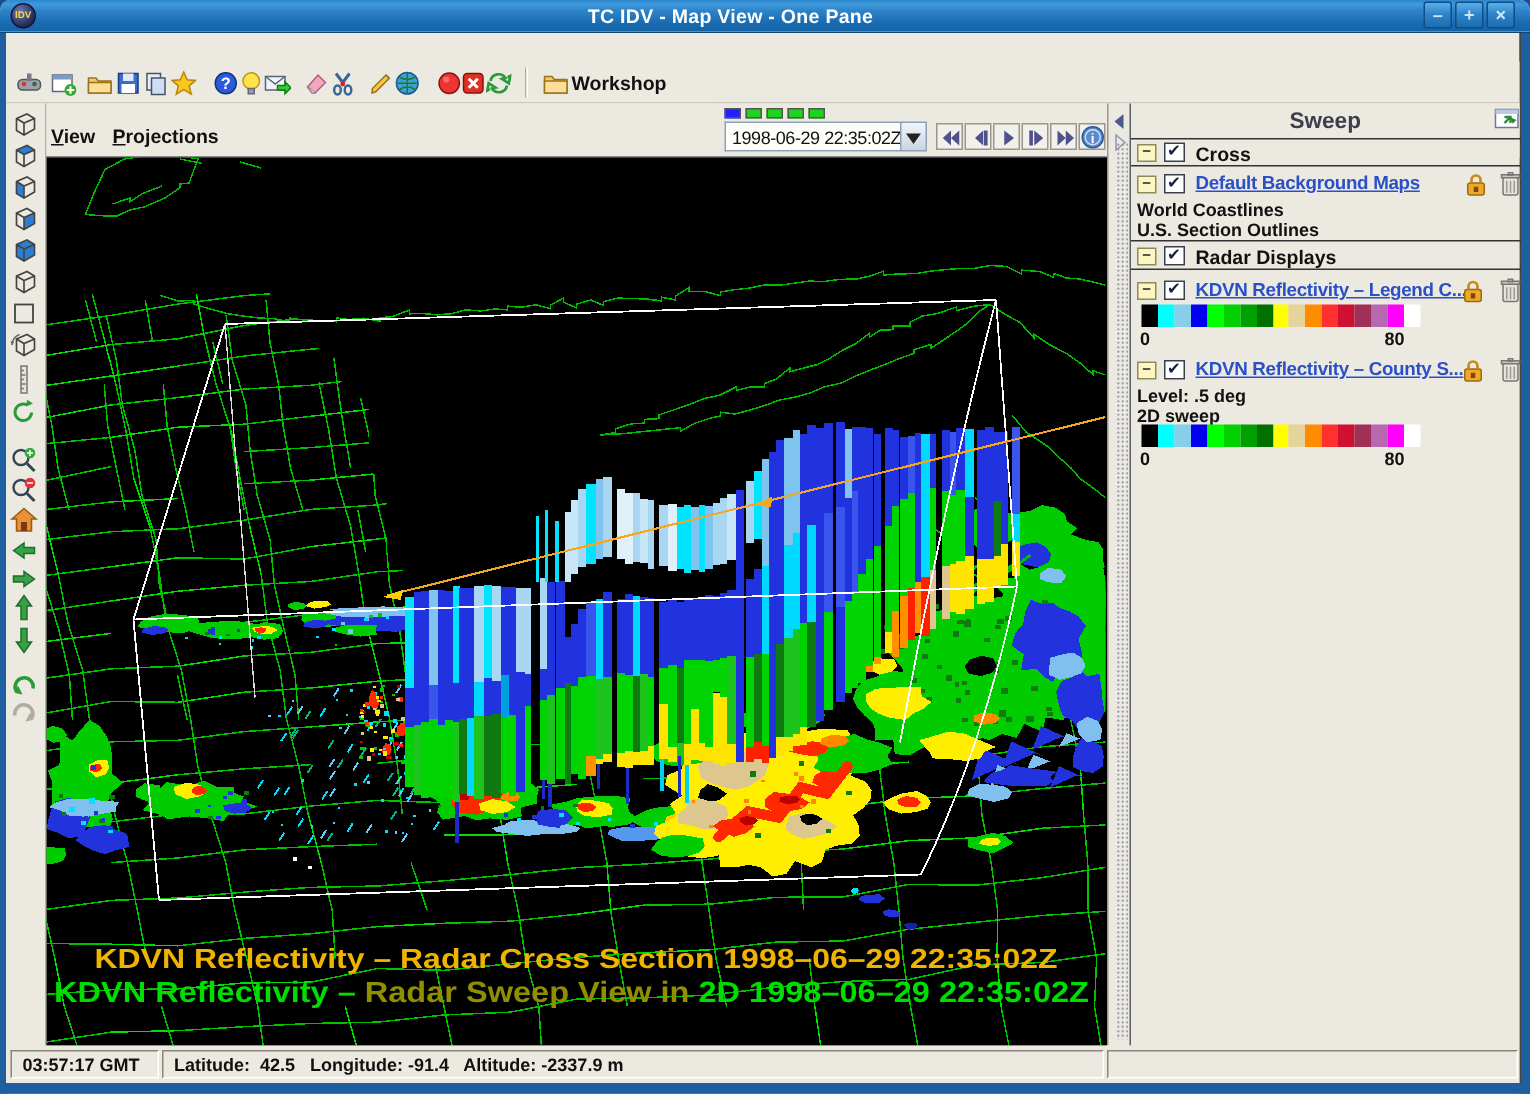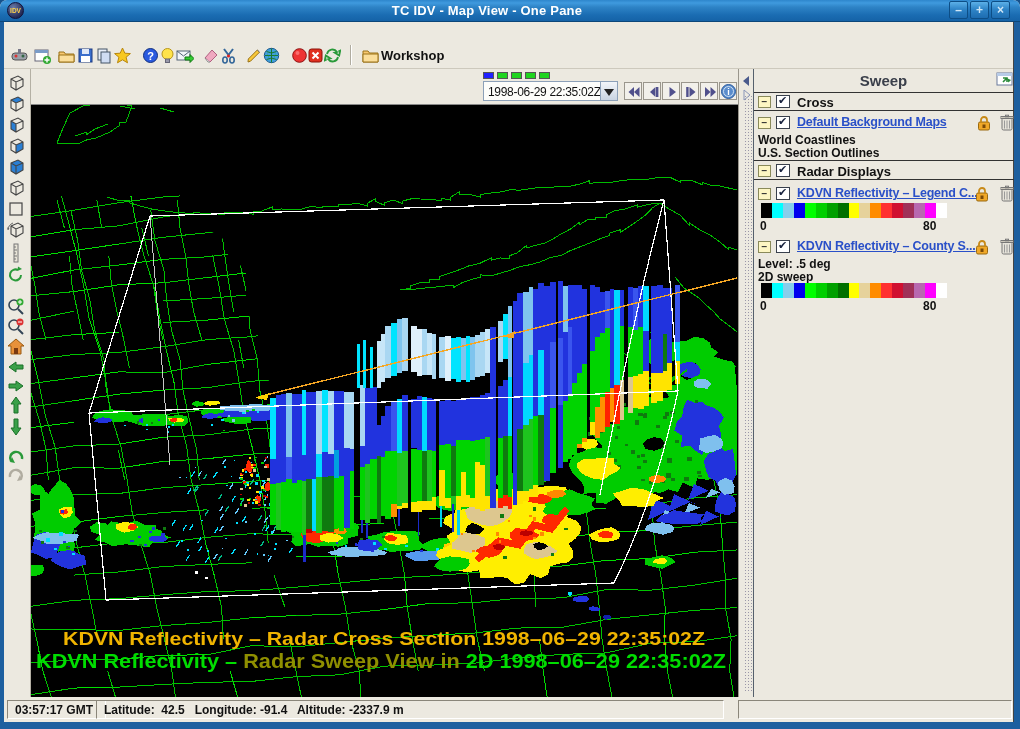--- a/index.html
+++ b/index.html
@@ -199,20 +199,24 @@
         </svg></div>
       <div class="licn" style="top:377px"><svg width="20" height="20" viewBox="0 0 20 20">
           <path d="M16 13 a6 6 0 1 0 -11 2" fill="none" stroke="#2a9a3a" stroke-width="2.4"></path>
           <path d="M6 11 l-2 5 5 1 z" fill="#2a9a3a"></path>
         </svg></div>
       <div class="licn" style="top:395px"><svg width="20" height="20" viewBox="0 0 20 20">
           <path d="M4 13 a6 6 0 1 1 11 2" fill="none" stroke="#b0aca0" stroke-width="2.4"></path>
           <path d="M14 11 l2 5 -5 1 z" fill="#b0aca0"></path>
         </svg></div>
     </div>
+<div id="viewmenu">
+ <span style="left:3px"><u>V</u>iew</span>
+ <span style="left:44px"><u>P</u>rojections</span>
+</div>
 <div class="tsq" style="left:483px;background:#1f1fff"></div>
     <div class="tsq" style="left:497px;background:#1fd41f"></div>
     <div class="tsq" style="left:511px;background:#1fd41f"></div>
     <div class="tsq" style="left:525px;background:#1fd41f"></div>
     <div class="tsq" style="left:539px;background:#1fd41f"></div>
 <div id="datebox">1998-06-29 22:35:02Z</div>
 <div id="datearrow"></div>
 <div class="pbtn" style="left:624px"><svg width="17" height="17" viewBox="0 0 17 17">
         <path d="M9 4 L3.5 9 L9 14 Z" fill="#50508c"></path>
         <path d="M14.5 4 L9 9 L14.5 14 Z" fill="#50508c"></path>
@@ -1771,21 +1775,21 @@
           <path d="M4.5 6.5 v8 M7 6.5 v8 M9.5 6.5 v8" stroke="#999"></path>
         </svg></div>
       <div class="lg-t" style="left:4px;top:188px">Level: .5 deg</div>
       <div class="lg-t" style="left:4px;top:201px">2D sweep</div>
       <div class="cbar" style="top:214px"><i style="background:#000000"></i><i style="background:#00ffff"></i><i style="background:#87ceeb"></i><i style="background:#0000ee"></i><i style="background:#00ff00"></i><i style="background:#00cf00"></i><i style="background:#00a000"></i><i style="background:#007000"></i><i style="background:#ffff00"></i><i style="background:#e6d29b"></i><i style="background:#ff8c00"></i><i style="background:#ff3030"></i><i style="background:#d01030"></i><i style="background:#a03058"></i><i style="background:#b868b0"></i><i style="background:#ff00ff"></i><i style="background:#ffffff"></i></div>
       <div class="lg-t" style="left:6px;top:230px">0</div>
       <div class="lg-t" style="left:169px;top:230px">80</div>
     </div>
 <div id="statusbar"></div>
 <div class="sbox" style="left:7px;width:99px">03:57:17 GMT</div>
-<div class="sbox" style="left:96px;width:628px">Latitude:&nbsp; 42.5&nbsp;&nbsp; Longitude: -91.4&nbsp;&nbsp; Altitude: -2337.9 m</div>
+<div class="sbox" style="left:108px;width:628px">Latitude:&nbsp; 42.5&nbsp;&nbsp; Longitude: -91.4&nbsp;&nbsp; Altitude: -2337.9 m</div>
 <div class="sbox" style="left:738px;width:274px"></div>
 </div>
 <div id="title">
  <div id="ticon">IDV</div>
  <div class="txt">TC IDV - Map View - One Pane</div>
  <div class="wbtn" style="left:949px">–</div>
  <div class="wbtn" style="left:970px">+</div>
  <div class="wbtn" style="left:991px">×</div>
 </div>
 </body></html>

